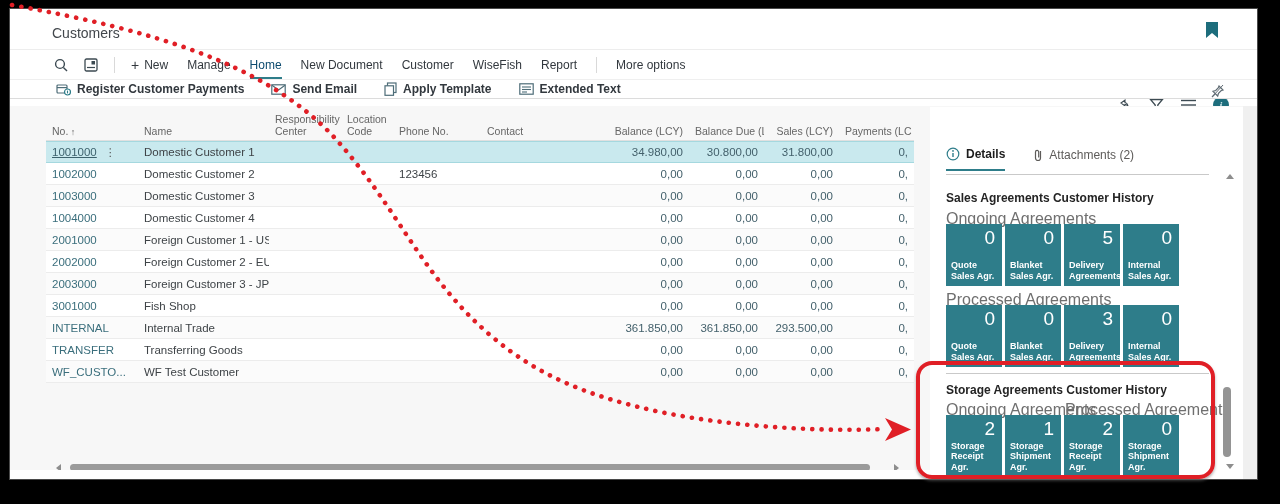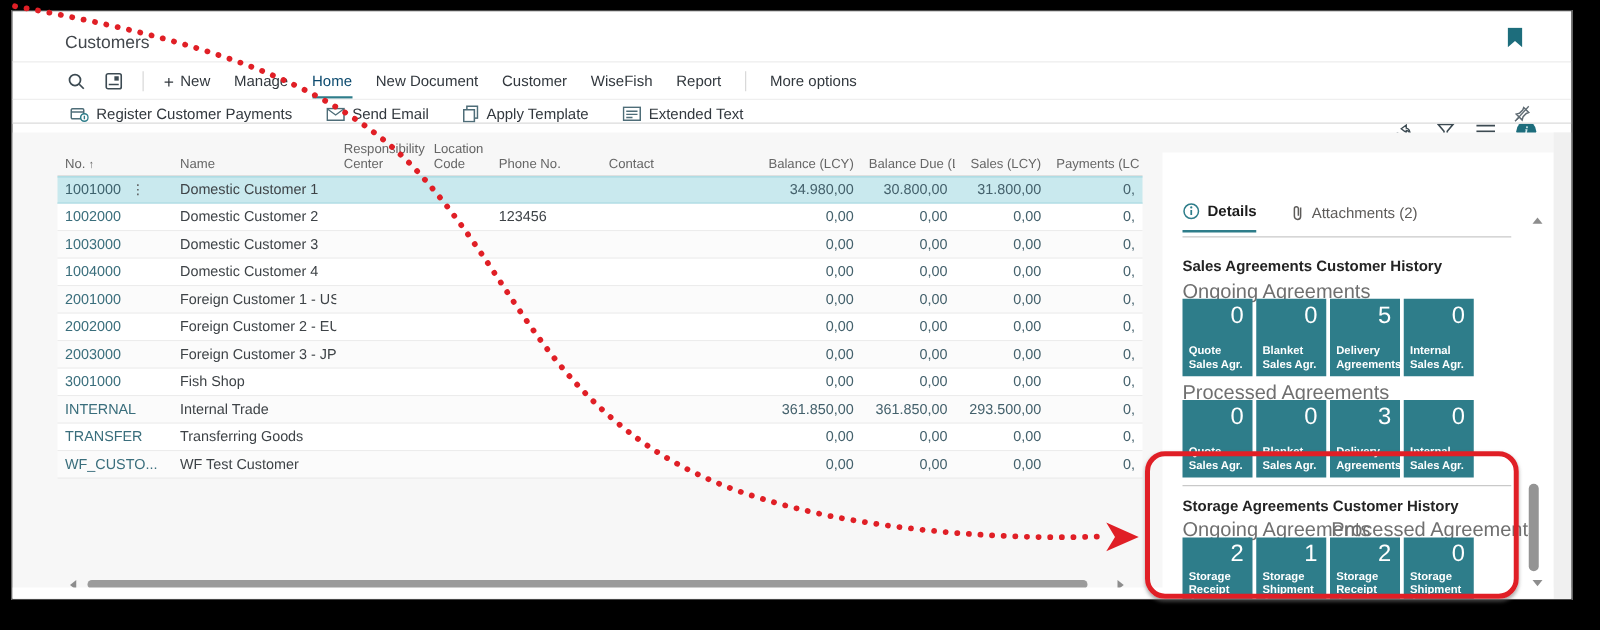--- a/index.html
+++ b/index.html
@@ -26,21 +26,21 @@
   .menu-plus { font-size:14px; color:#32383e; margin-right:1px; font-weight:400; }
   .vdiv { width:1px; height:16px; background:#d9d9d9; }
   .left-icons { display:flex; align-items:center; gap:16px; margin-right:16px; }
   .right-icons { position:absolute; right:28px; top:47px; display:flex; align-items:center; gap:17px; }
   .icon-btn { cursor:pointer; display:flex; align-items:center; justify-content:center; }
   .info-circle { width:16px; height:16px; border-radius:50%; background:#1d6d7c; color:#cfe7eb;
     font-size:10px; font-weight:bold; display:flex; align-items:center; justify-content:center; font-family:"Liberation Serif",serif; font-style:italic;}
   
   .actionbar { position:absolute; left:0; right:0; top:70px; height:20px; background:#fff;
     border-top:1px solid #efefef; border-bottom:1px solid #dcdcdc;
-    display:flex; align-items:flex-end; padding-left:46px; gap:27px; }
+    display:flex; align-items:center; padding-left:46px; gap:27px;font-weight:bold; }
   .action-item { display:flex; align-items:center; gap:6px; font-size:12px; color:#32383e; cursor:pointer; white-space:nowrap; }
   .pin-btn { position:absolute; right:32px; top:75px; }
   
   .content { position:absolute; left:0; right:0; top:97px; bottom:0; background:#f7f7f7; }
   
   .grid { position:absolute; left:36px; top:5px; width:868px; }
   .grid-header, .grid-row { display:grid;
     grid-template-columns:92px 131px 72px 52px 88px 120px 88px 75px 75px 75px; }
   .grid-header { align-items:end; border-bottom:1px solid #e0e0e0; padding-bottom:3px; min-height:30px; }
   .hcell { font-size:10.5px; color:#666; line-height:1.15; padding:0 6px; cursor:pointer; }
@@ -48,33 +48,33 @@
   .hcell.wrap { max-width:70px; }
   .sort-arrow { font-size:9px; color:#666; }
   .grid-row { height:22px; align-items:center; border-bottom:1px solid #ececec; background:#fff; cursor:pointer; }
   .grid-row:nth-child(odd) { background:#fbfbfb; }
   .grid-row.selected { background:#c9e9ee; border-top:1px solid #a5d8df; border-bottom:1px solid #a5d8df; }
   .cell { font-size:11.5px; padding:0 6px; white-space:nowrap; overflow:hidden; }
   .cell.num { text-align:right; color:#44616c; }
   .cell.name { color:#3e4347; }
   .no-cell { display:flex; align-items:center; gap:8px; }
   .no-link { color:#3a6e7c; }
-  .selected .no-link { color:#3d626d; }
+  .selected .no-link { text-decoration:underline; color:#3d626d; }
   .row-dots { color:#555; font-size:11px; letter-spacing:0; line-height:10px; }
   
   .hscroll { position:absolute; left:0; top:355px; width:904px; height:14px; }
   .tri { width:0; height:0; display:inline-block; }
   .tri-left  { border-top:4px solid transparent; border-bottom:4px solid transparent; border-right:5px solid #8d8d8d; }
   .tri-right { border-top:4px solid transparent; border-bottom:4px solid transparent; border-left:5px solid #8d8d8d; }
   .tri-up    { border-left:4px solid transparent; border-right:4px solid transparent; border-bottom:5px solid #8d8d8d; }
   .tri-down  { border-left:4px solid transparent; border-right:4px solid transparent; border-top:5px solid #8d8d8d; }
   .h-thumb { position:absolute; left:60px; top:3px; width:800px; height:7px; border-radius:4px; background:#9b9b9b; cursor:grab; }
   .bottom-strip { position:absolute; left:0; right:0; bottom:0; height:9px; background:#fff; }
   
-  .factbox { position:absolute; left:920px; top:16px; width:313px; bottom:0; background:#fff; }
+  .factbox { position:absolute; left:920px; top:1px; width:313px; bottom:0; background:#fff; }
   .right-gutter { position:absolute; left:1233px; top:0; width:14px; bottom:0; background:#f0f0f0; }
   .fb-tabs { position:absolute; left:16px; top:40px; display:flex; gap:28px; font-size:12px; }
   .fb-tab { display:flex; align-items:center; gap:6px; cursor:pointer; color:#5d5b59; padding-bottom:8px; }
   .fb-tab.active { color:#1d1d1d; font-weight:bold; border-bottom:2px solid #2e7d8a; }
   .fb-divider { position:absolute; left:16px; right:34px; height:1px; background:#c9c9c9; }
   .fb-title { position:absolute; left:16px; font-size:12px; font-weight:bold; color:#242424; }
   .fb-sub { position:absolute; font-size:16px; color:#6f6f6f; }
   .tile-row { position:absolute; left:16px; display:flex; gap:3px; }
   .tile { width:56px; height:62px; background:#2e7d8a; color:#fff; position:relative; cursor:pointer; }
   .tile-num { position:absolute; top:3px; right:7px; font-size:19px; font-weight:300; }

